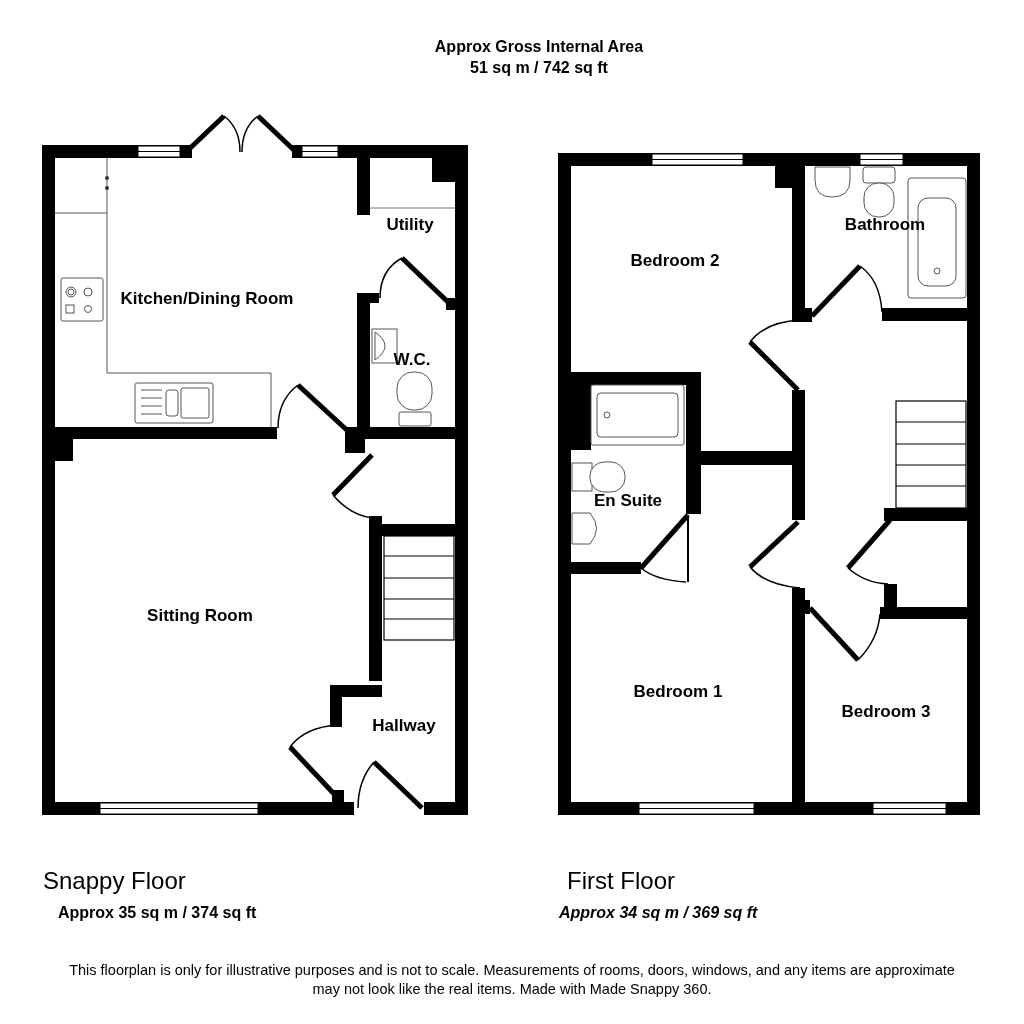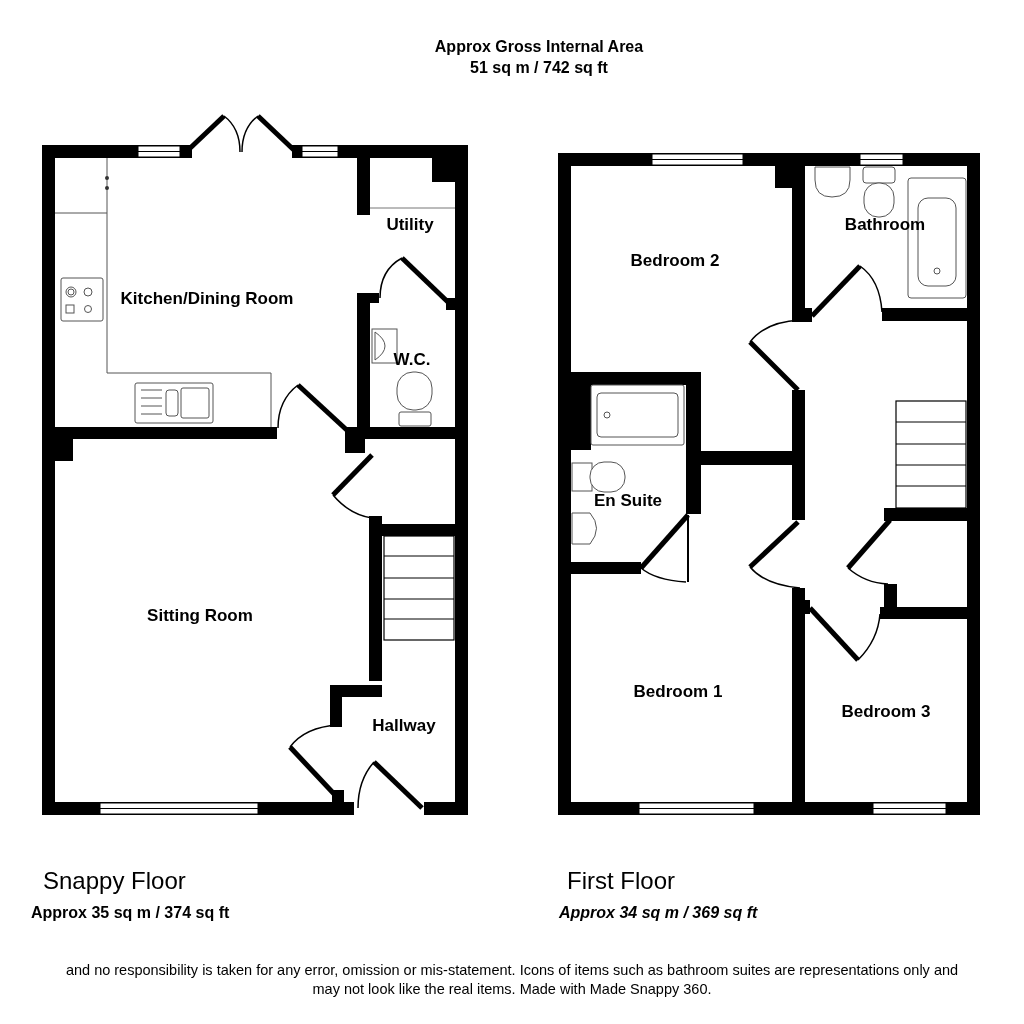--- a/index.html
+++ b/index.html
@@ -12,21 +12,21 @@
   .fix{fill:#fff;stroke:#555;stroke-width:1;}
   .fixl{fill:none;stroke:#555;stroke-width:1;}
   .win{fill:#fff;stroke:#000;stroke-width:1;}
   .door{fill:none;stroke:#000;stroke-width:5;}
   .arc{fill:none;stroke:#000;stroke-width:1.5;}
   .stair{fill:#fff;stroke:#000;stroke-width:1.2;}
   .room-label{font-family:"Liberation Sans",sans-serif;font-weight:bold;font-size:17px;fill:#000;}
   .floor-title{position:absolute;font-size:24px;line-height:28px;}
   .floor-area{position:absolute;font-size:16px;font-weight:bold;line-height:20px;}
   #gf-title{left:43px;top:867px;}
-  #gf-area{left:31px;top:903px;}
+  #gf-area{left:58px;top:903px;}
   #ff-title{left:530px;top:867px;margin-left:37px;}
   #ff-area{left:559px;top:903px;font-style:italic;}
   #disclaimer{position:absolute;left:0;top:961px;width:1024px;text-align:center;font-size:14.5px;line-height:19px;font-family:"Liberation Sans",sans-serif;}
 </style>
 </head>
 <body>
 
 <div class="hdr" id="hdr1">Approx Gross Internal Area</div>
 <div class="hdr" id="hdr2">51 sq m / 742 sq ft</div>
 
@@ -209,15 +209,15 @@
     <text class="room-label" x="886" y="717" text-anchor="middle">Bedroom 3</text>
   </g>
 </svg>
 
 <div class="floor-title" id="gf-title">Snappy Floor</div>
 <div class="floor-area" id="gf-area">Approx 35 sq m / 374 sq ft</div>
 <div class="floor-title" id="ff-title">First Floor</div>
 <div class="floor-area" id="ff-area">Approx 34 sq m / 369 sq ft</div>
 
 <div id="disclaimer">
-  <div>and no responsibility is taken for any error, omission or mis-statement. Icons of items such as bathroom suites are representations only and</div>
+  <div>This floorplan is only for illustrative purposes and is not to scale. Measurements of rooms, doors, windows, and any items are approximate</div>
   <div>may not look like the real items. Made with Made Snappy 360.</div>
 </div>
 
 </body></html>

